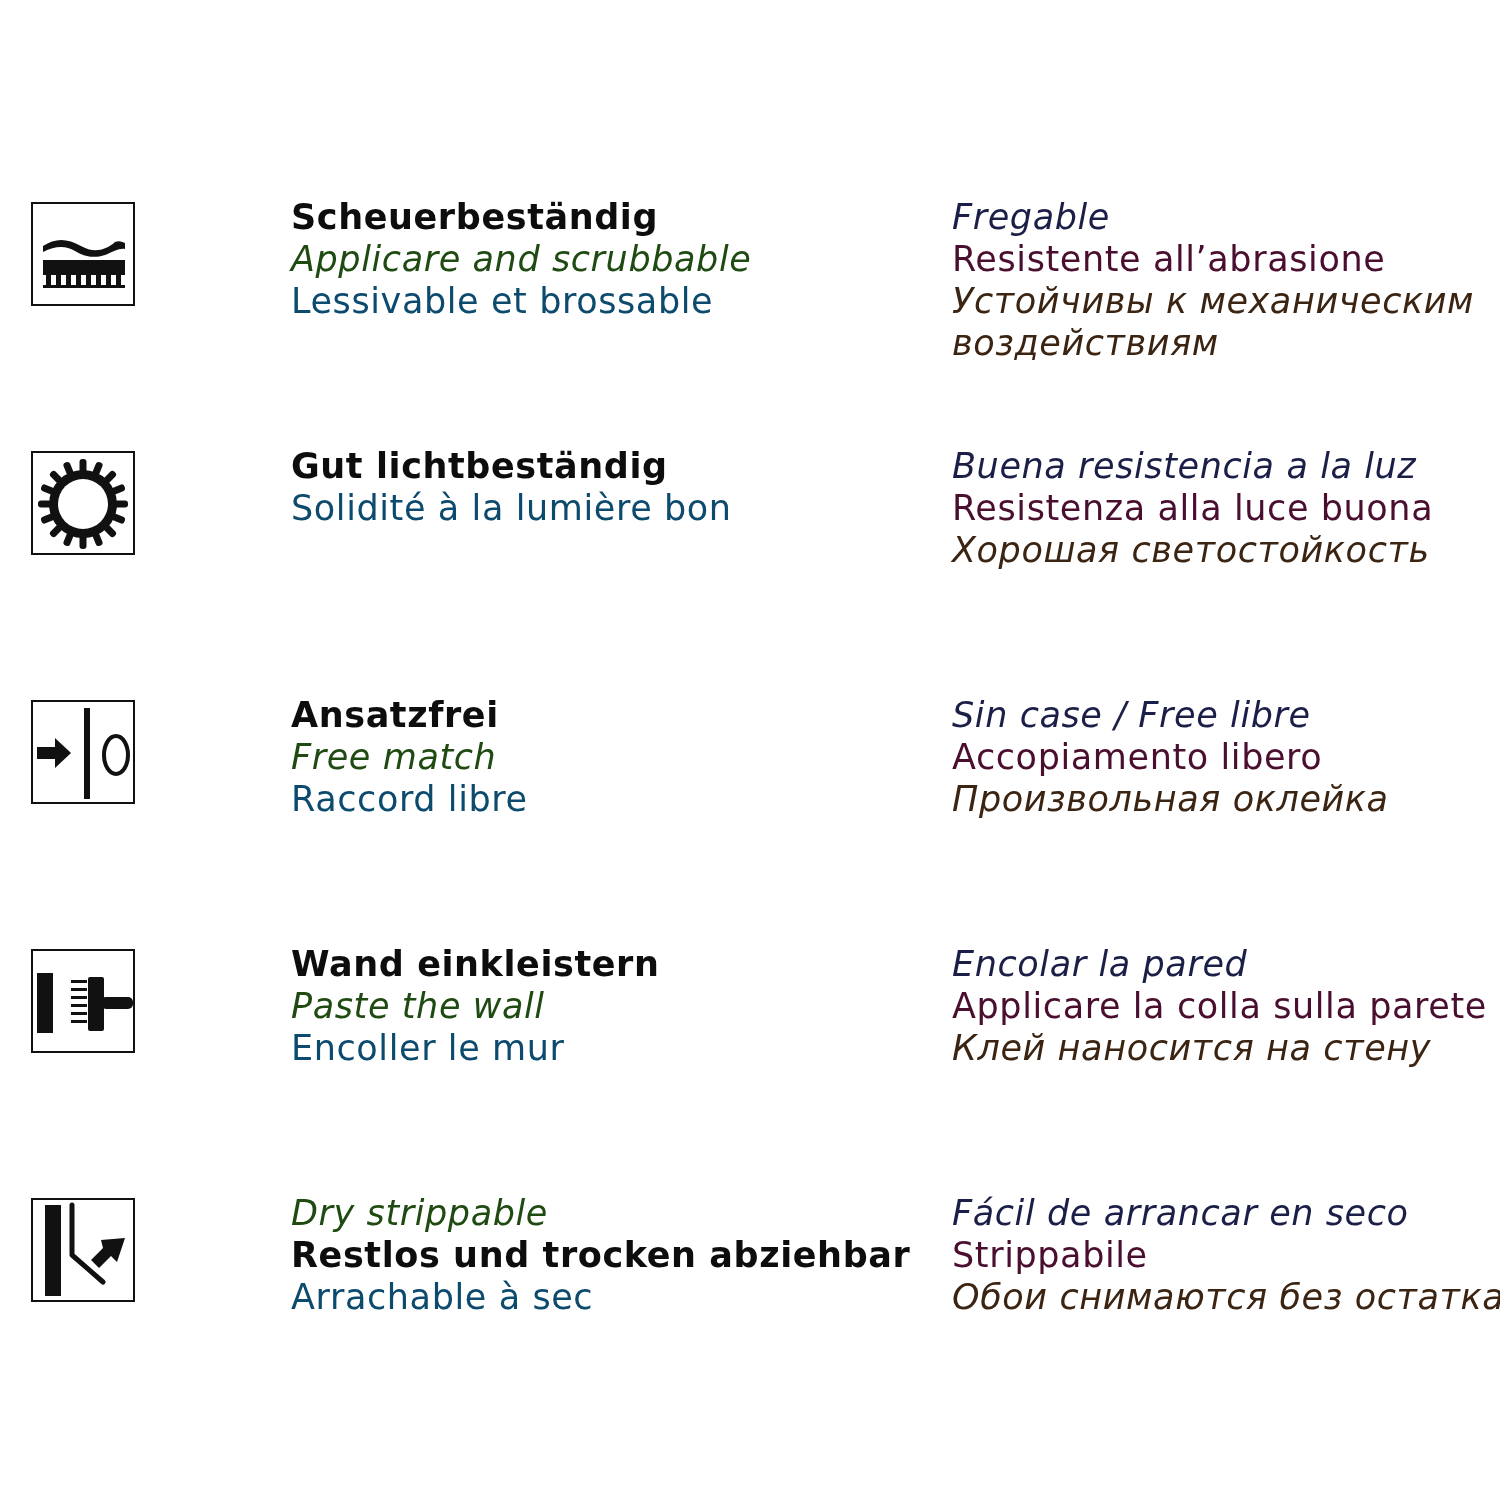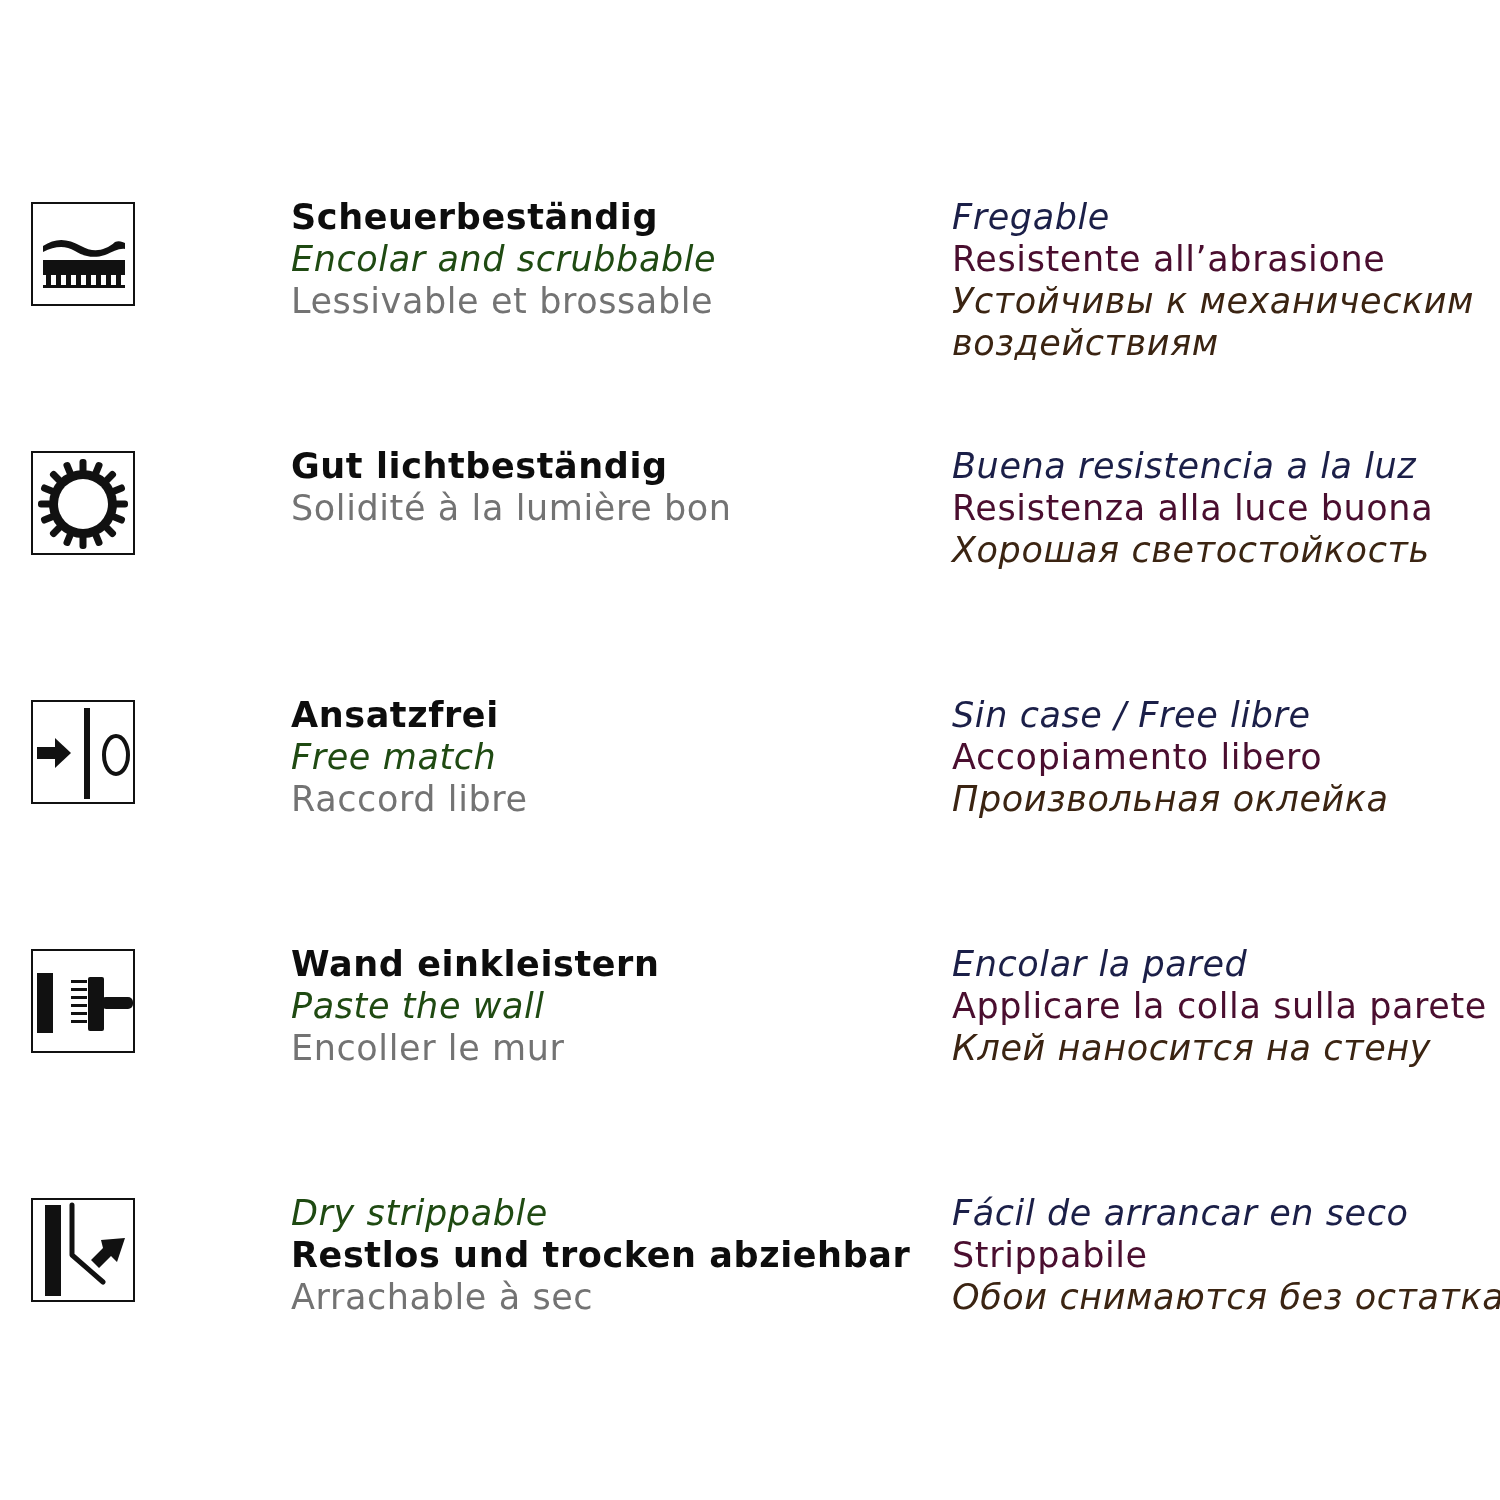--- a/index.html
+++ b/index.html
@@ -7,21 +7,21 @@
            font-family: "DejaVu Sans", sans-serif; }
     .row { position: absolute; left: 0; width: 1500px; }
     .icon-box { position: absolute; left: 31px; top: 0; width: 104px; height: 104px;
                 border: 2px solid #111; box-sizing: border-box; background: #fff; }
     .icon-box svg { width: 100%; height: 100%; display: block; }
     .col-mid { position: absolute; left: 291px; top: -6px; }
     .col-right { position: absolute; left: 952px; top: -6px; }
     .line { font-size: 35px; line-height: 42px; white-space: nowrap; letter-spacing: 0.6px; }
     .de { font-weight: bold; color: #0d0d0d; }
     .en { font-style: italic; color: #1f4a12; }
-    .fr { color: #737373; }
+    .fr { color: #0c4a6e; }
     .es { font-style: italic; color: #1b1f48; }
     .it { color: #4a0e2f; }
     .ru { font-style: italic; color: #3b2412; }
   </style>
 </head>
 <body>
 
 <div class="row" style="top:202px;">
   <div class="icon-box">
     <svg viewBox="0 0 100 100">
@@ -33,21 +33,21 @@
       <rect x="43" y="70" width="5" height="14" fill="#111"></rect>
       <rect x="53" y="70" width="5" height="14" fill="#111"></rect>
       <rect x="63" y="70" width="5" height="14" fill="#111"></rect>
       <rect x="73" y="70" width="5" height="14" fill="#111"></rect>
       <rect x="83" y="70" width="5" height="14" fill="#111"></rect>
       <rect x="10" y="81" width="82" height="3" fill="#111"></rect>
     </svg>
   </div>
   <div class="col-mid">
     <div class="line de">Scheuerbeständig</div>
-    <div class="line en">Encolar and scrubbable</div>
+    <div class="line en">Applicare and scrubbable</div>
     <div class="line fr">Lessivable et brossable</div>
   </div>
   <div class="col-right">
     <div class="line es">Fregable</div>
     <div class="line it">Resistente all’abrasione</div>
     <div class="line ru">Устойчивы к механическим</div>
     <div class="line ru">воздействиям</div>
   </div>
 </div>
 

